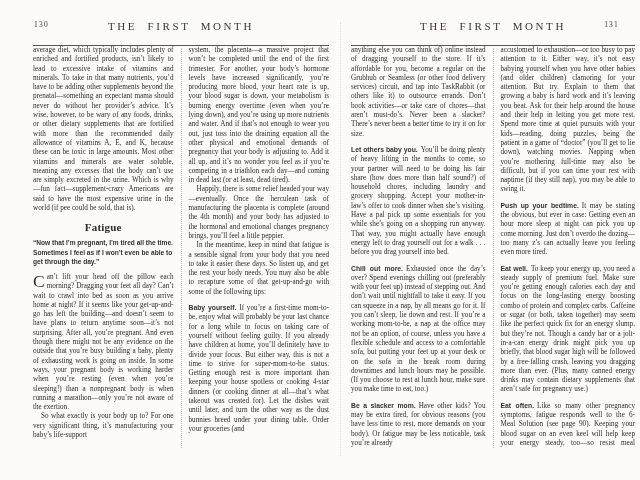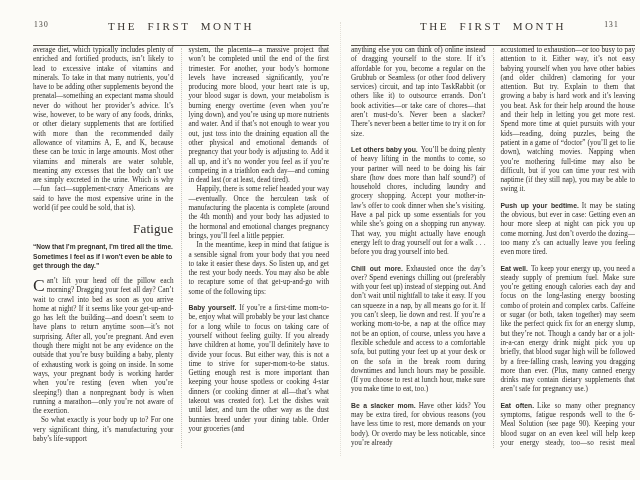--- a/index.html
+++ b/index.html
@@ -36,22 +36,22 @@
     border-left:1px dotted #c9c5bc;
   }
   .spine-divider {
     position:absolute; left:340px; top:22px; bottom:24px;
     border-left:1px dotted #e2dfd7;
   }
 
   p.body { margin:0; font-size:7.2px; line-height:9.3px; }
   p.indent { text-indent:8px; }
   .section-heading {
-    font-size:13px; font-weight:normal; letter-spacing:0.2px;
-    margin:8px 0 5px 0; text-align:right;
+    font-size:11px; font-weight:bold; letter-spacing:0.2px;
+    margin:8px 0 5px 0; text-align:center;
   }
   .quote {
     font-family:"Liberation Sans", sans-serif; font-weight:bold;
     font-size:6.6px; line-height:9.2px; margin:0 0 7px 0; text-align:left;
     color:#34312d;
   }
   .dropcap {
     float:left; font-size:17.5px; line-height:15px;
     padding-right:2px; padding-top:1px; color:#2e2c2a;
   }
@@ -92,21 +92,21 @@
 <div class="page page-right">
   <div class="pagehead">
     <span class="running-head">THE FIRST MONTH</span>
     <span class="folio folio-right">131</span>
   </div>
   <div class="cols">
     <div class="col">
       <p class="body">anything else you can think of) online instead of dragging yourself to the store. If it’s affordable for you, become a regular on the Grubhub or Seamless (or other food delivery services) circuit, and tap into TaskRabbit (or others like it) to outsource errands. Don’t book activities—or take care of chores—that aren’t must-do’s. Never been a slacker? There’s never been a better time to try it on for size.</p>
       <p class="body tip"><span class="tip-label">Let others baby you.</span><span>You’ll be doing plenty of heavy lifting in the months to come, so your partner will need to be doing his fair share (how does more than half sound?) of household chores, including laundry and grocery shopping. Accept your mother-in-law’s offer to cook dinner when she’s visiting. Have a pal pick up some essentials for you while she’s going on a shopping run anyway. That way, you might actually have enough energy left to drag yourself out for a walk . . . before you drag yourself into bed.</span></p>
       <p class="body tip"><span class="tip-label">Chill out more.</span><span>Exhausted once the day’s over? Spend evenings chilling out (preferably with your feet up) instead of stepping out. And don’t wait until nightfall to take it easy. If you can squeeze in a nap, by all means go for it. If you can’t sleep, lie down and rest. If you’re a working mom-to-be, a nap at the office may not be an option, of course, unless you have a flexible schedule and access to a comfortable sofa, but putting your feet up at your desk or on the sofa in the break room during downtimes and lunch hours may be possible. (If you choose to rest at lunch hour, make sure you make time to eat, too.)</span></p>
-      <p class="body tip"><span class="tip-label">Be a slacker mom.</span><span>Have other kids? You may be extra tired, for obvious reasons (you have less time to rest, more demands on your body). Or overdo may be less noticable, since you’re already</span></p>
+      <p class="body tip"><span class="tip-label">Be a slacker mom.</span><span>Have other kids? You may be extra tired, for obvious reasons (you have less time to rest, more demands on your body). Or fatigue may be less noticable, task you’re already</span></p>
     </div>
     <div class="col">
       <p class="body">accustomed to exhaustion—or too busy to pay attention to it. Either way, it’s not easy babying yourself when you have other babies (and older children) clamoring for your attention. But try. Explain to them that growing a baby is hard work and it’s leaving you beat. Ask for their help around the house and their help in letting you get more rest. Spend more time at quiet pursuits with your kids—reading, doing puzzles, being the patient in a game of “doctor” (you’ll get to lie down), watching movies. Napping when you’re mothering full-time may also be difficult, but if you can time your rest with naptime (if they still nap), you may be able to swing it.</p>
       <p class="body tip"><span class="tip-label">Push up your bedtime.</span><span>It may be stating the obvious, but ever in case: Getting even an hour more sleep at night can pick you up come morning. Just don’t overdo the dozing—too many z’s can actually leave you feeling even more tired.</span></p>
       <p class="body tip"><span class="tip-label">Eat well.</span><span>To keep your energy up, you need a steady supply of premium fuel. Make sure you’re getting enough calories each day and focus on the long-lasting energy boosting combo of protein and complex carbs. Caffeine or sugar (or both, taken together) may seem like the perfect quick fix for an energy slump, but they’re not. Though a candy bar or a jolt-in-a-can energy drink might pick you up briefly, that blood sugar high will be followed by a free-falling crash, leaving you dragging more than ever. (Plus, many canned energy drinks may contain dietary supplements that aren’t safe for pregnancy use.)</span></p>
       <p class="body tip"><span class="tip-label">Eat often.</span><span>Like so many other pregnancy symptoms, fatigue responds well to the 6-Meal Solution (see page 90). Keeping your blood sugar on an even keel will help keep your energy steady, too—so resist meal skipping, and opt for frequent mini-meals and snacks.</span></p>
     </div>
     <div class="col-divider"></div>
   </div>
 </div>

